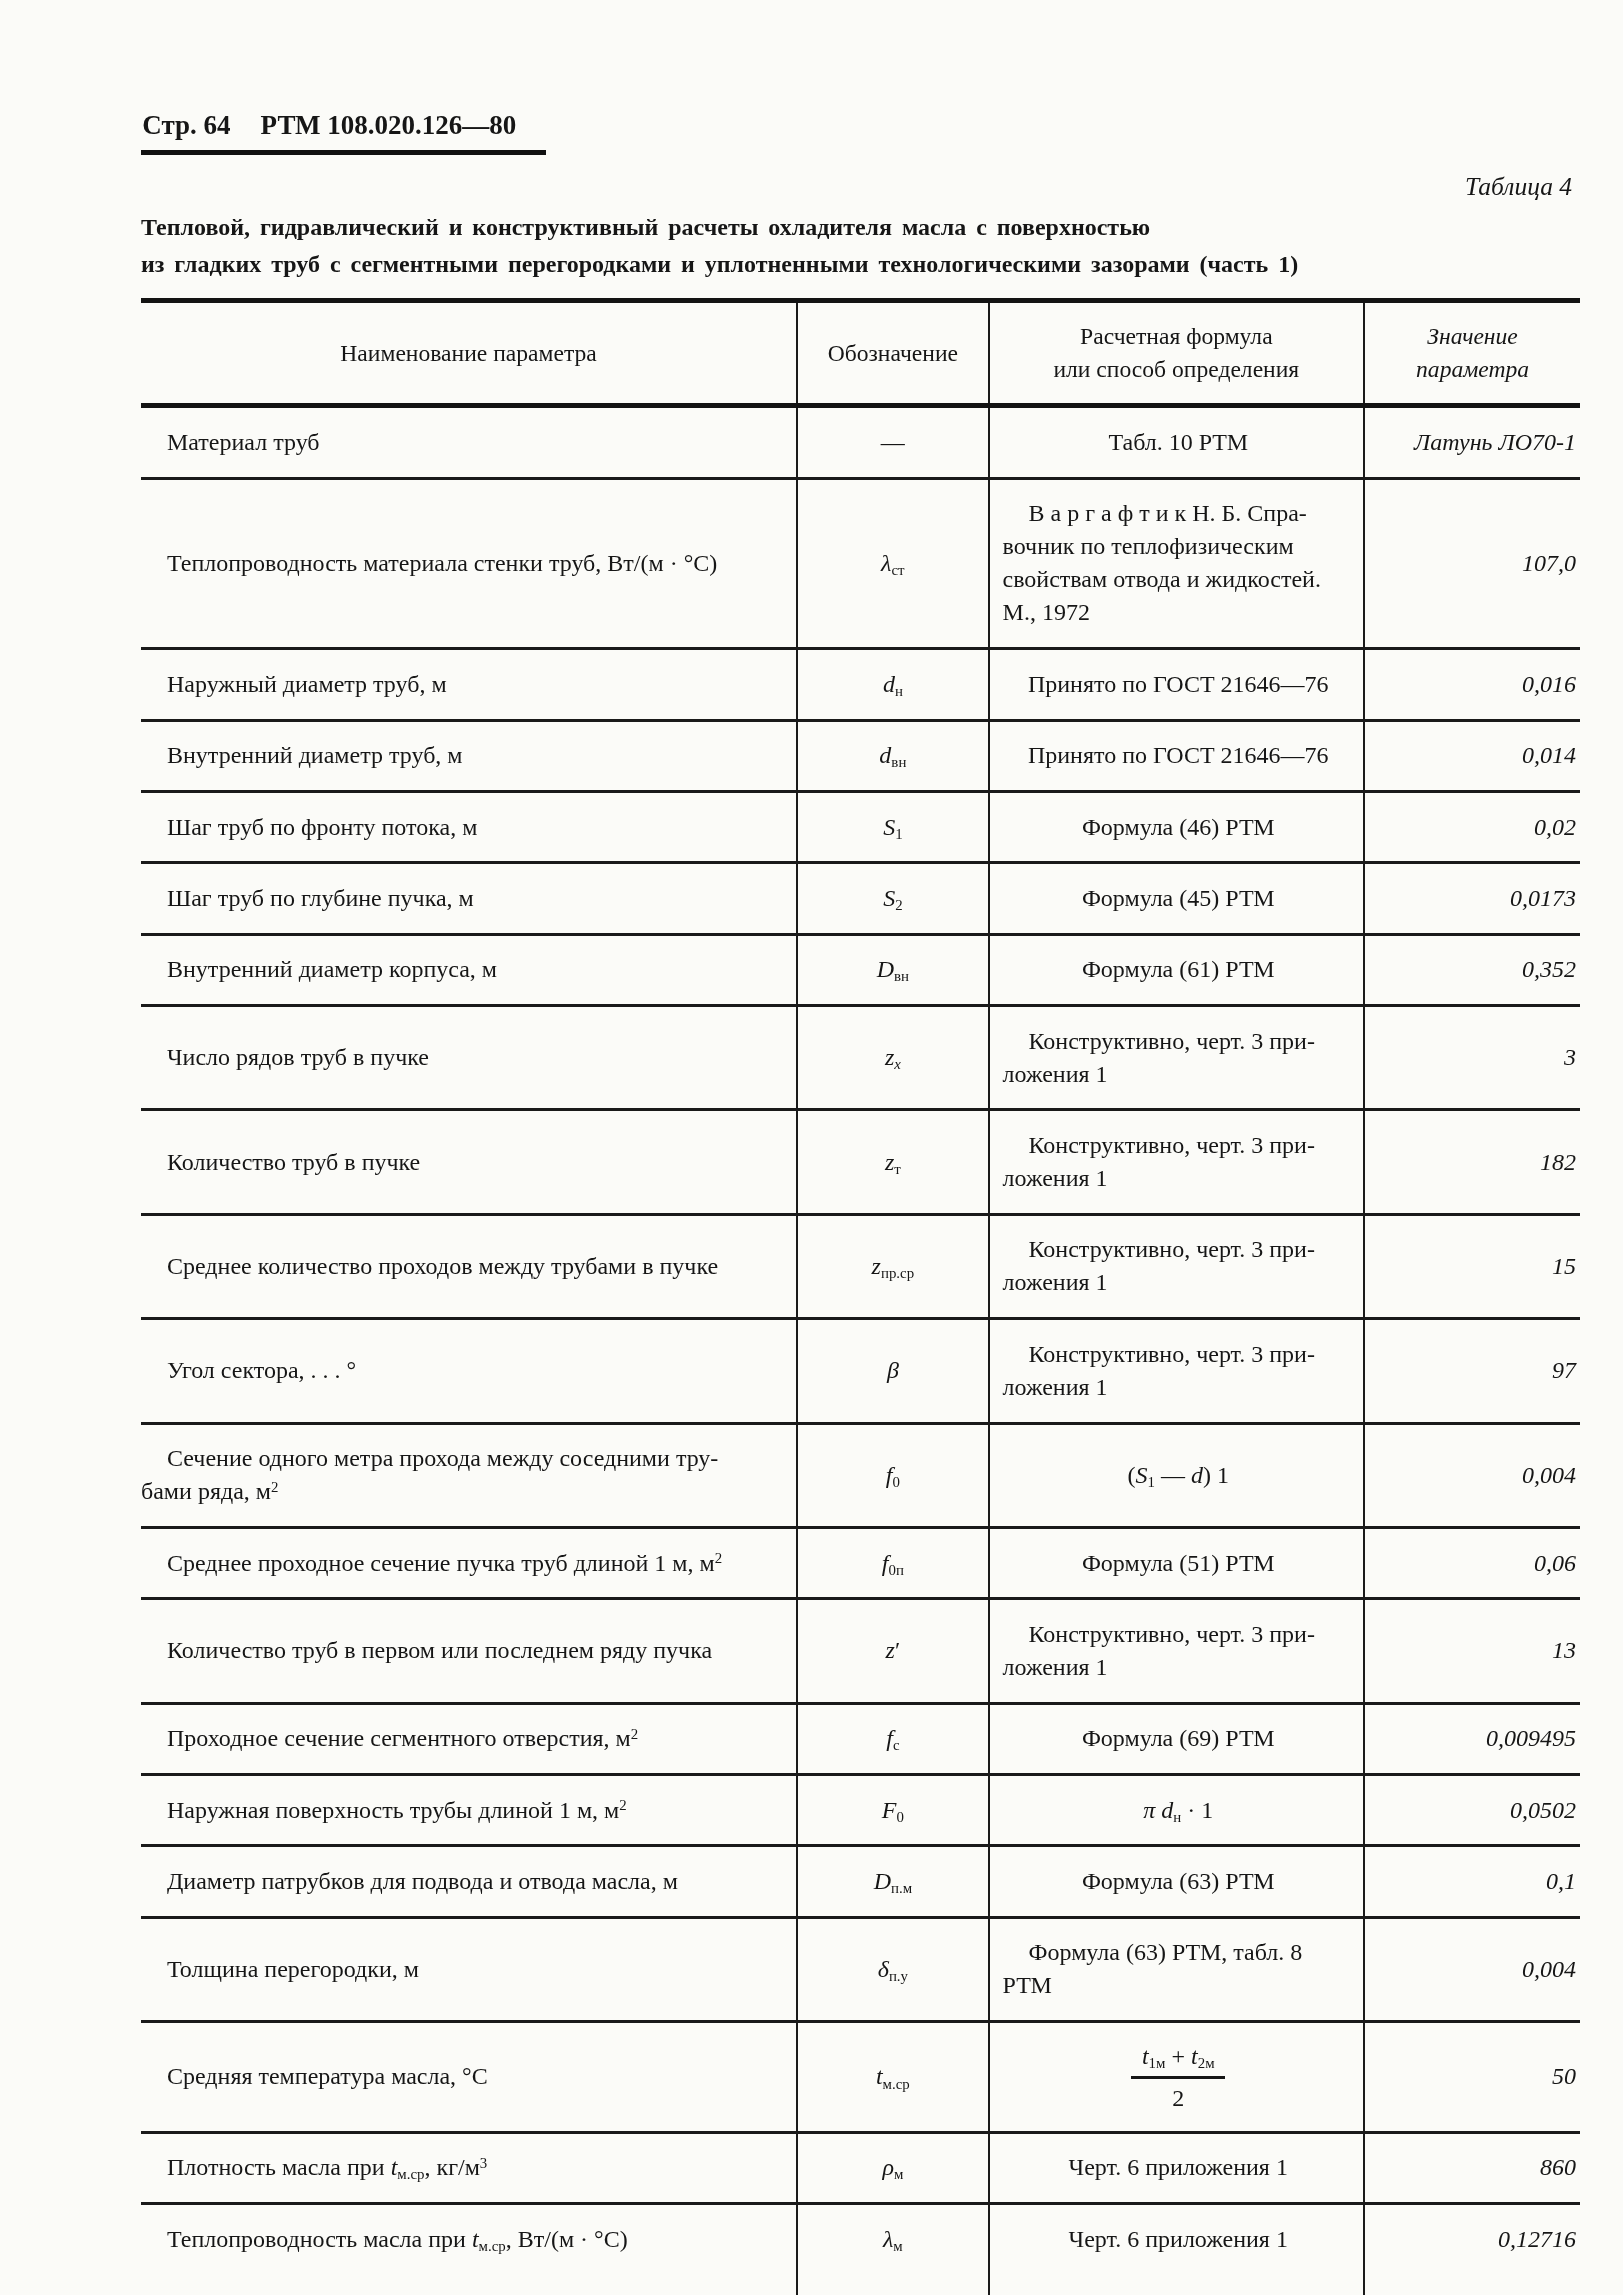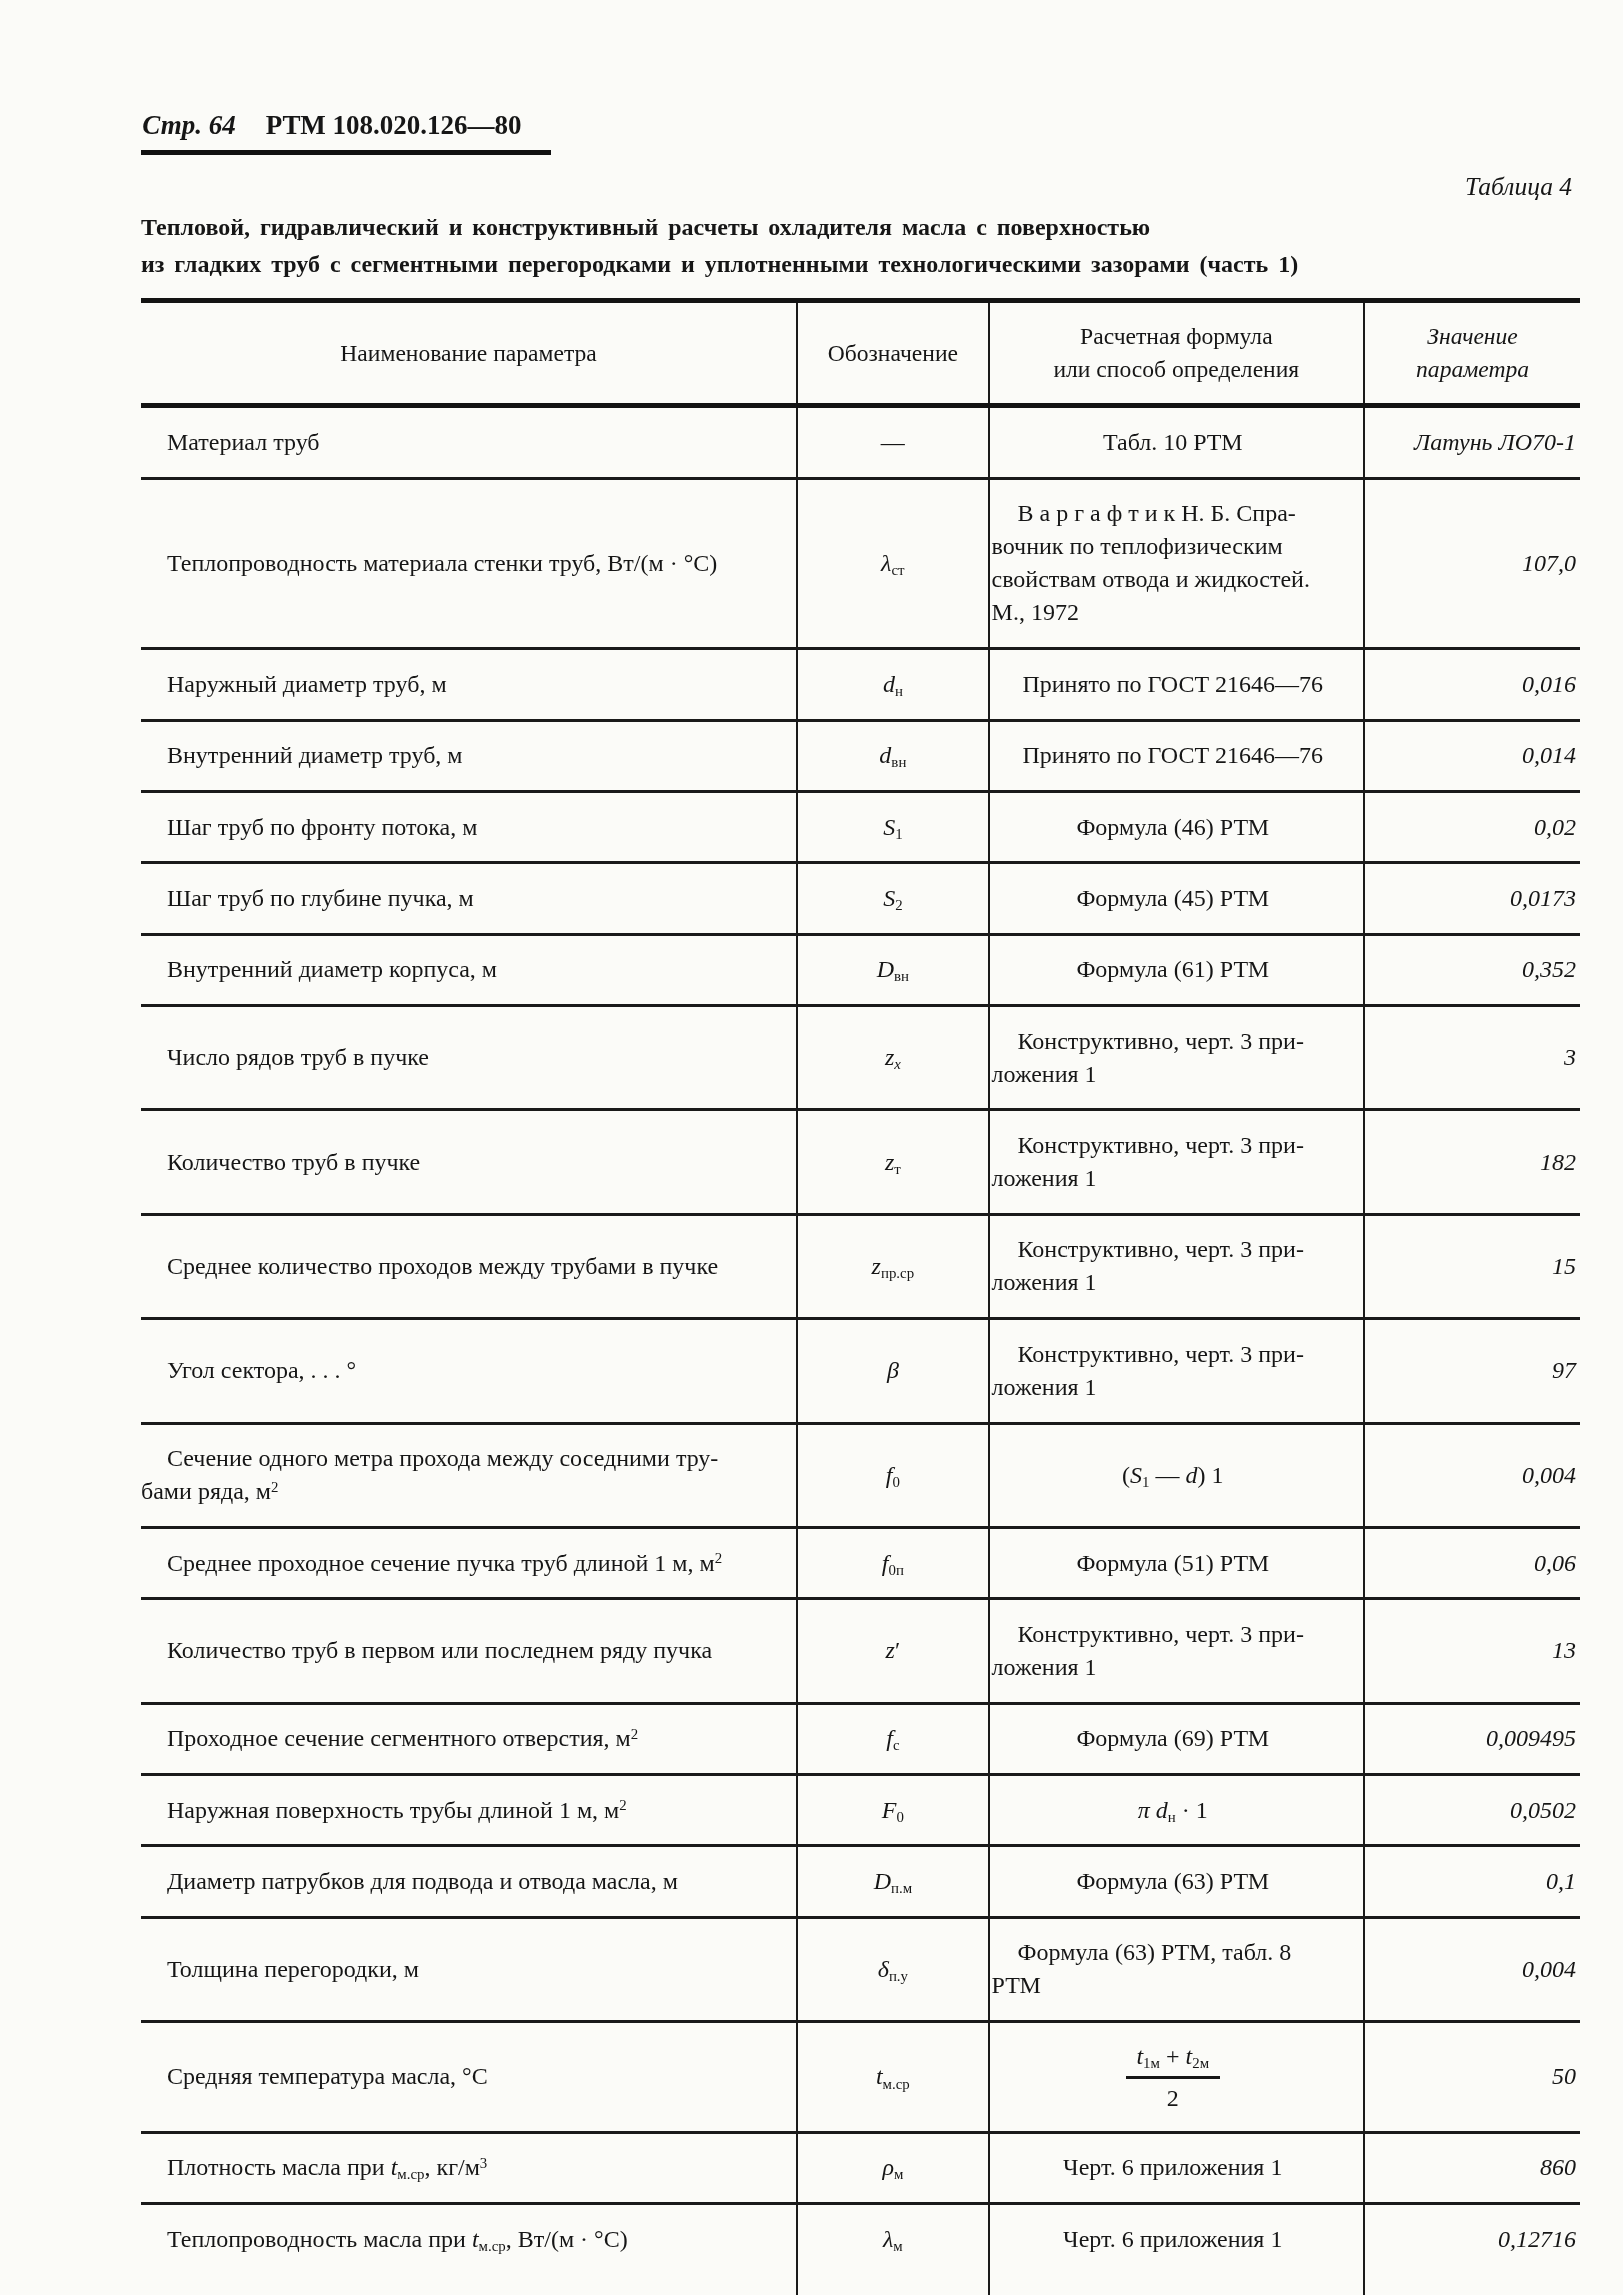--- a/index.html
+++ b/index.html
@@ -19,21 +19,21 @@
   .runhead{
     padding-top:110px;
     font-size:27px;
     font-weight:bold;
   }
   .runhead-inner{
     display:inline-block;
     border-bottom:5.2px solid #111;
     padding:0 30px 9.2px 1.3px;
   }
-  .runhead-inner .pageno{margin-right:30px;font-style:italic;}
+  .runhead-inner .pageno{margin-right:30px;}
   
   .tbl-caption{
     margin-top:17px;
     text-align:right;
     font-size:25.5px;
     font-style:italic;
     padding-right:7.9px;
   }
   
   .tbl-title{
@@ -75,21 +75,21 @@
   
   th:nth-child(2),td:nth-child(2){border-left:2.6px solid #1a1a1a;border-right:2.6px solid #1a1a1a;}
   th:nth-child(4),td:nth-child(4){border-left:2.6px solid #1a1a1a;font-style:italic;}
   td.c-name{
     text-align:left;
     text-indent:26px;
     padding-left:0;
     padding-right:9.2px;
   }
   td.c-sym{text-align:center;}
-  td.c-formula{text-align:center;padding-left:2px;padding-right:9.2px;}
+  td.c-formula{text-align:center;padding-left:13px;padding-right:9.2px;}
   td.c-formula.left{text-align:left;text-indent:26px;}
   td.c-val{text-align:right;}
   .it{font-style:italic;}
   sub{
     font-size:0.62em;
     line-height:0;
     vertical-align:baseline;
     position:relative;
     top:0.28em;
   }

